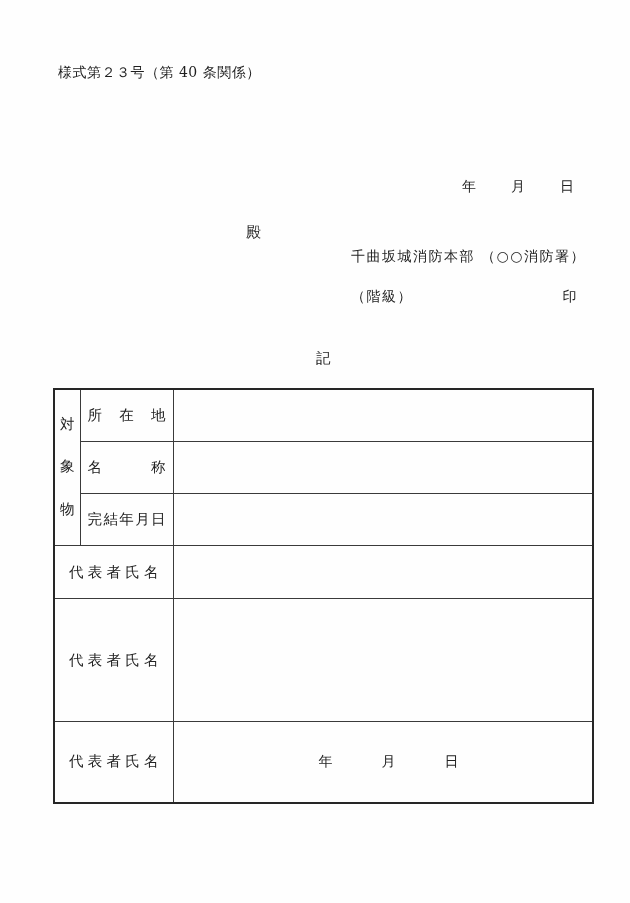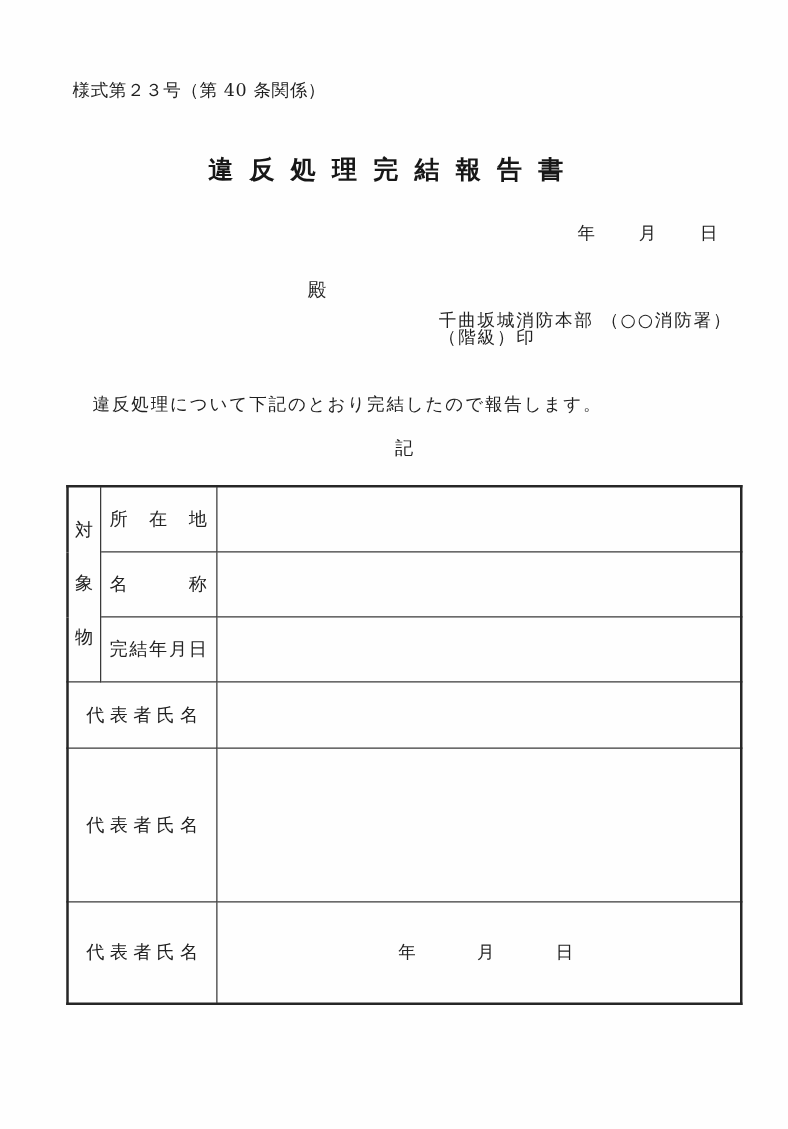--- a/index.html
+++ b/index.html
@@ -35,22 +35,22 @@
   }
   .addressee {
     position: absolute; left: 246px; top: 223px;
     font-size: 15px;
   }
   .issuer {
     position: absolute; left: 351px; top: 248px;
     font-size: 14px; letter-spacing: 1.5px; white-space: pre;
   }
   .rank-seal {
-    position: absolute; left: 351px; top: 261px; width: 227px;
-    display: flex; 
+    position: absolute; left: 351px; top: 288px; width: 227px;
+    display: flex; justify-content: space-between;
     font-size: 14px; letter-spacing: 1.5px;
   }
   .body-text {
     position: absolute; left: 74px; top: 315px;
     font-size: 14px; letter-spacing: 1.5px;
   }
   .record-mark {
     position: absolute; left: 316px; top: 349px;
     font-size: 14.5px;
   }
@@ -91,38 +91,36 @@
     font-size: 14px;
   }
 </style>
 </head>
 <body>
 
 <div class="page">
 
   <div class="form-number">様式第２３号（第 40 条関係）</div>
 
-  <div class="doc-title">違反処理完結報告書</div>
 
   <div class="top-date">
     <span>年</span>
     <span>月</span>
     <span>日</span>
   </div>
 
   <div class="addressee">殿</div>
 
   <div class="issuer">千曲坂城消防本部 （○○消防署）</div>
 
   <div class="rank-seal">
     <span>（階級）</span>
     <span>印</span>
   </div>
 
-  <div class="body-text">違反処理について下記のとおり完結したので報告します。</div>
 
   <div class="record-mark">記</div>
 
   <table class="report">
     <colgroup>
       <col style="width:26px">
       <col style="width:93px">
       <col style="width:420px">
     </colgroup>
     <tbody>

